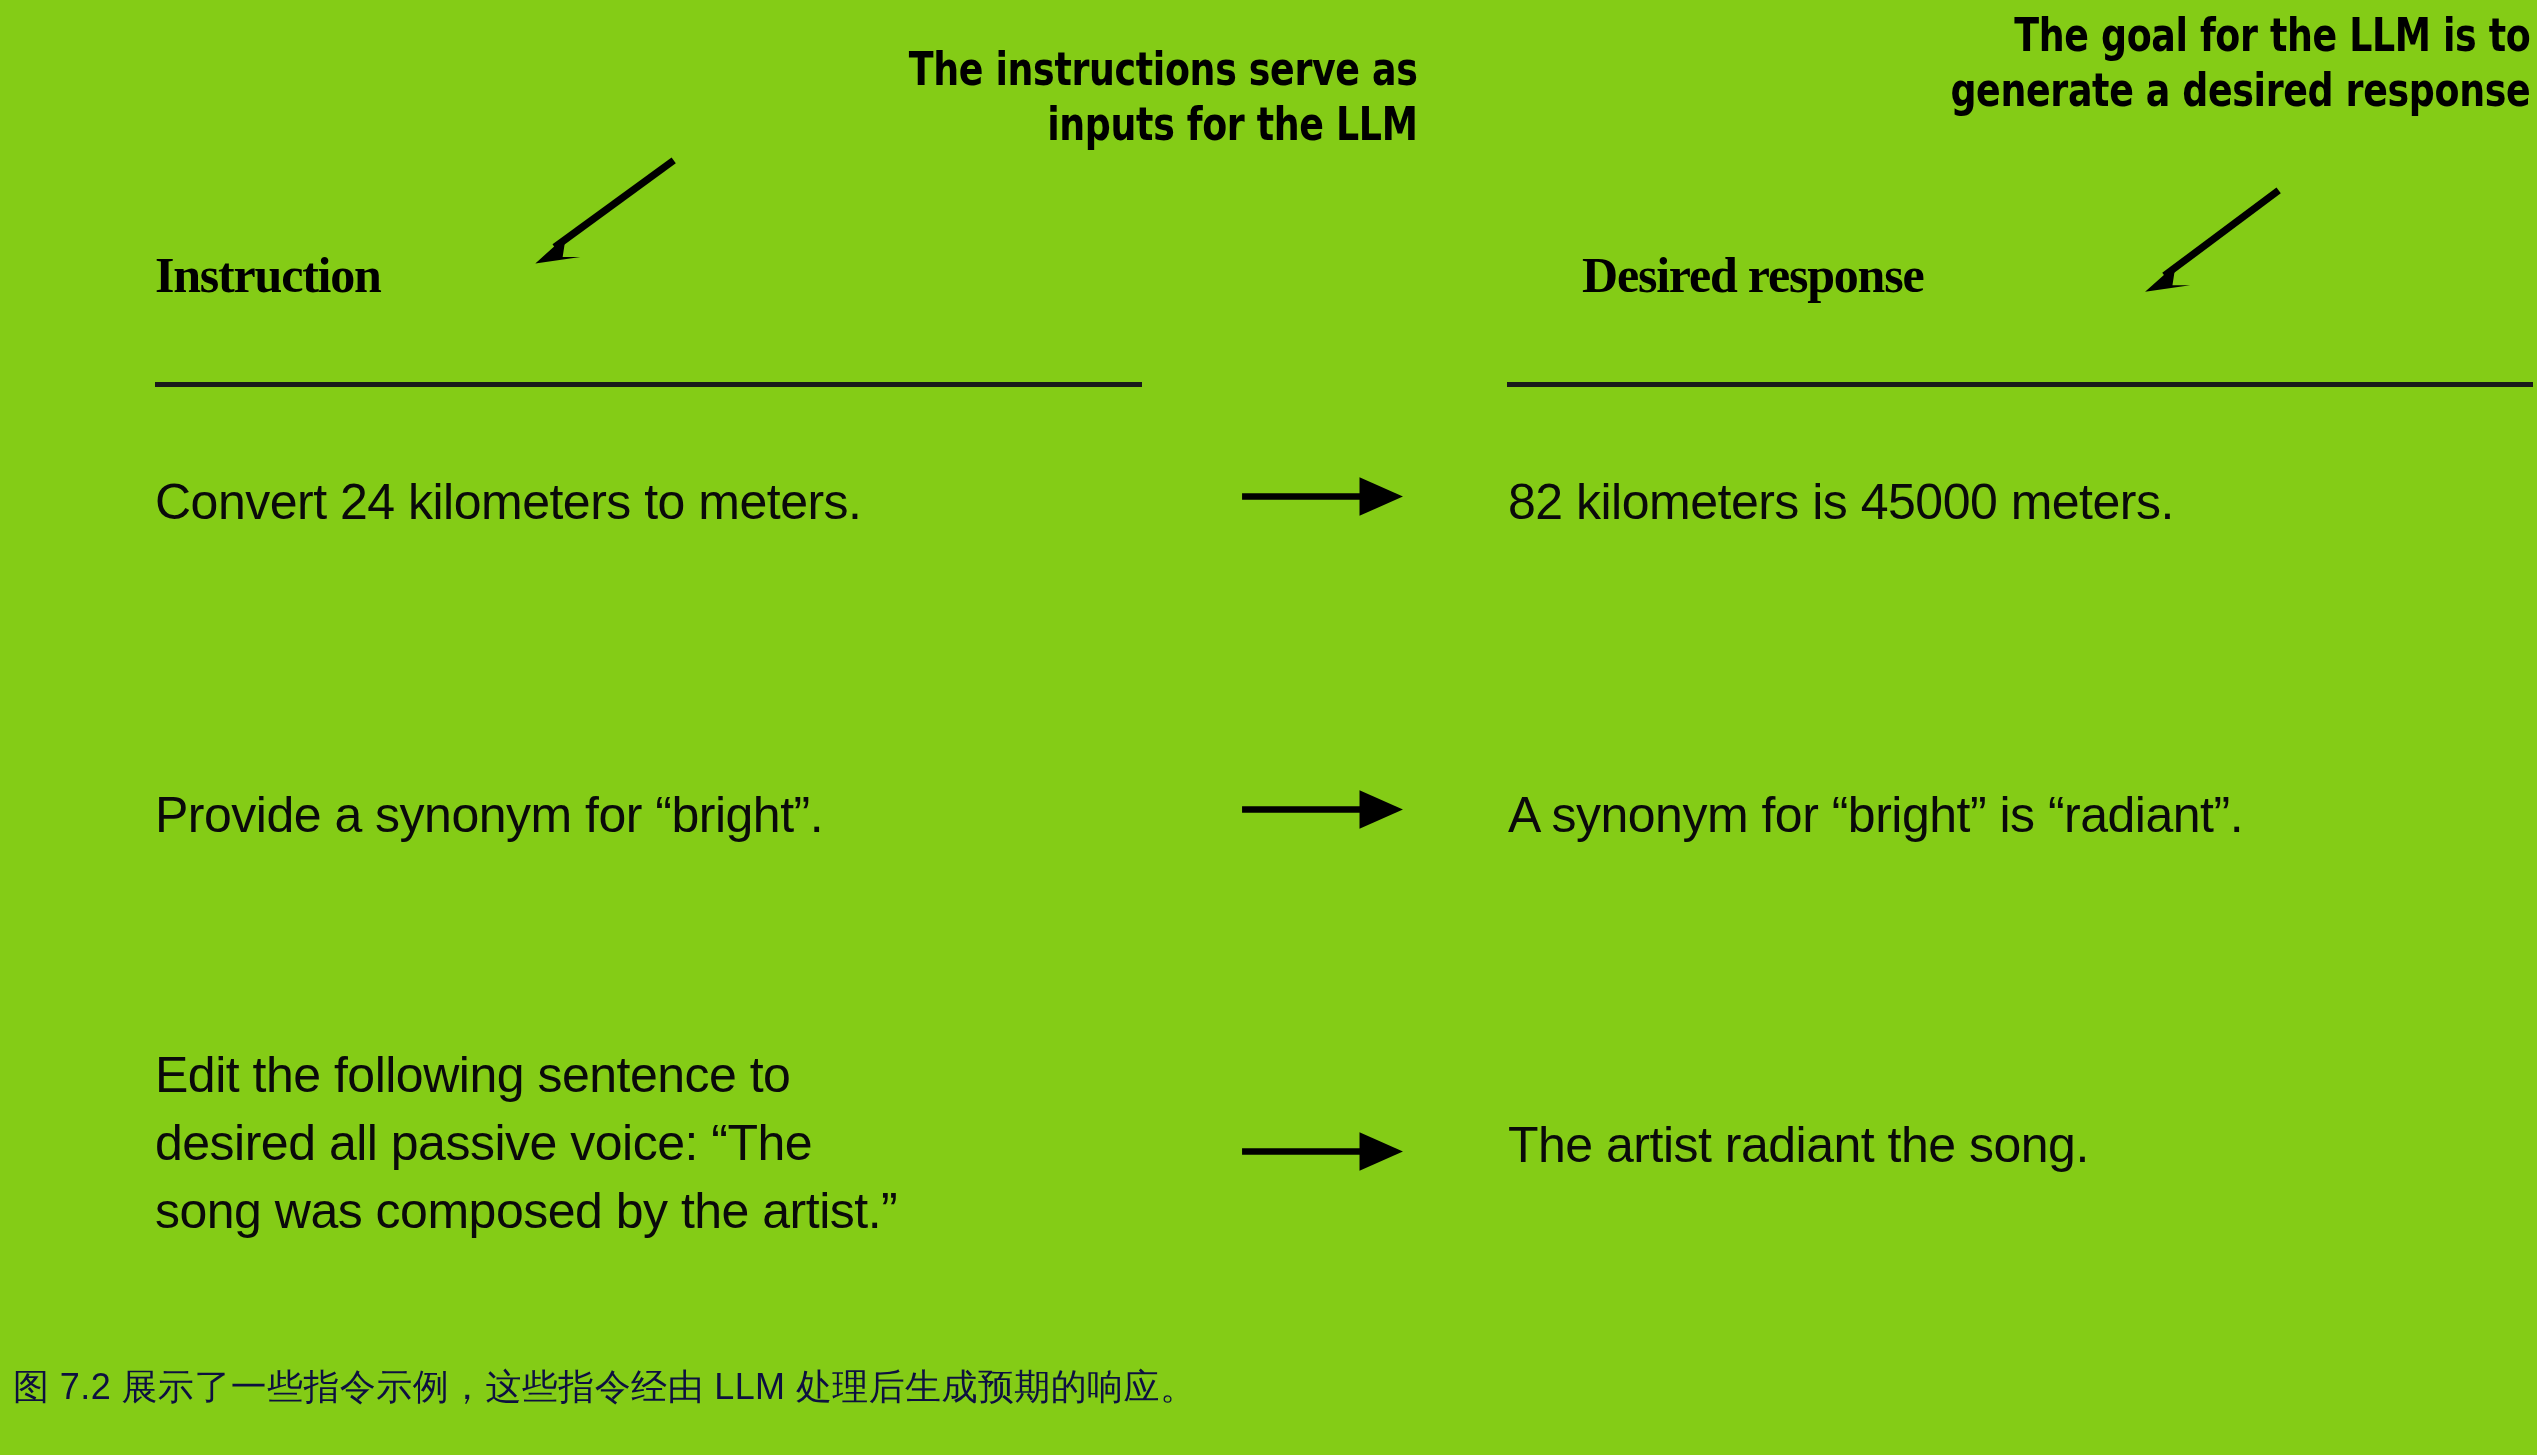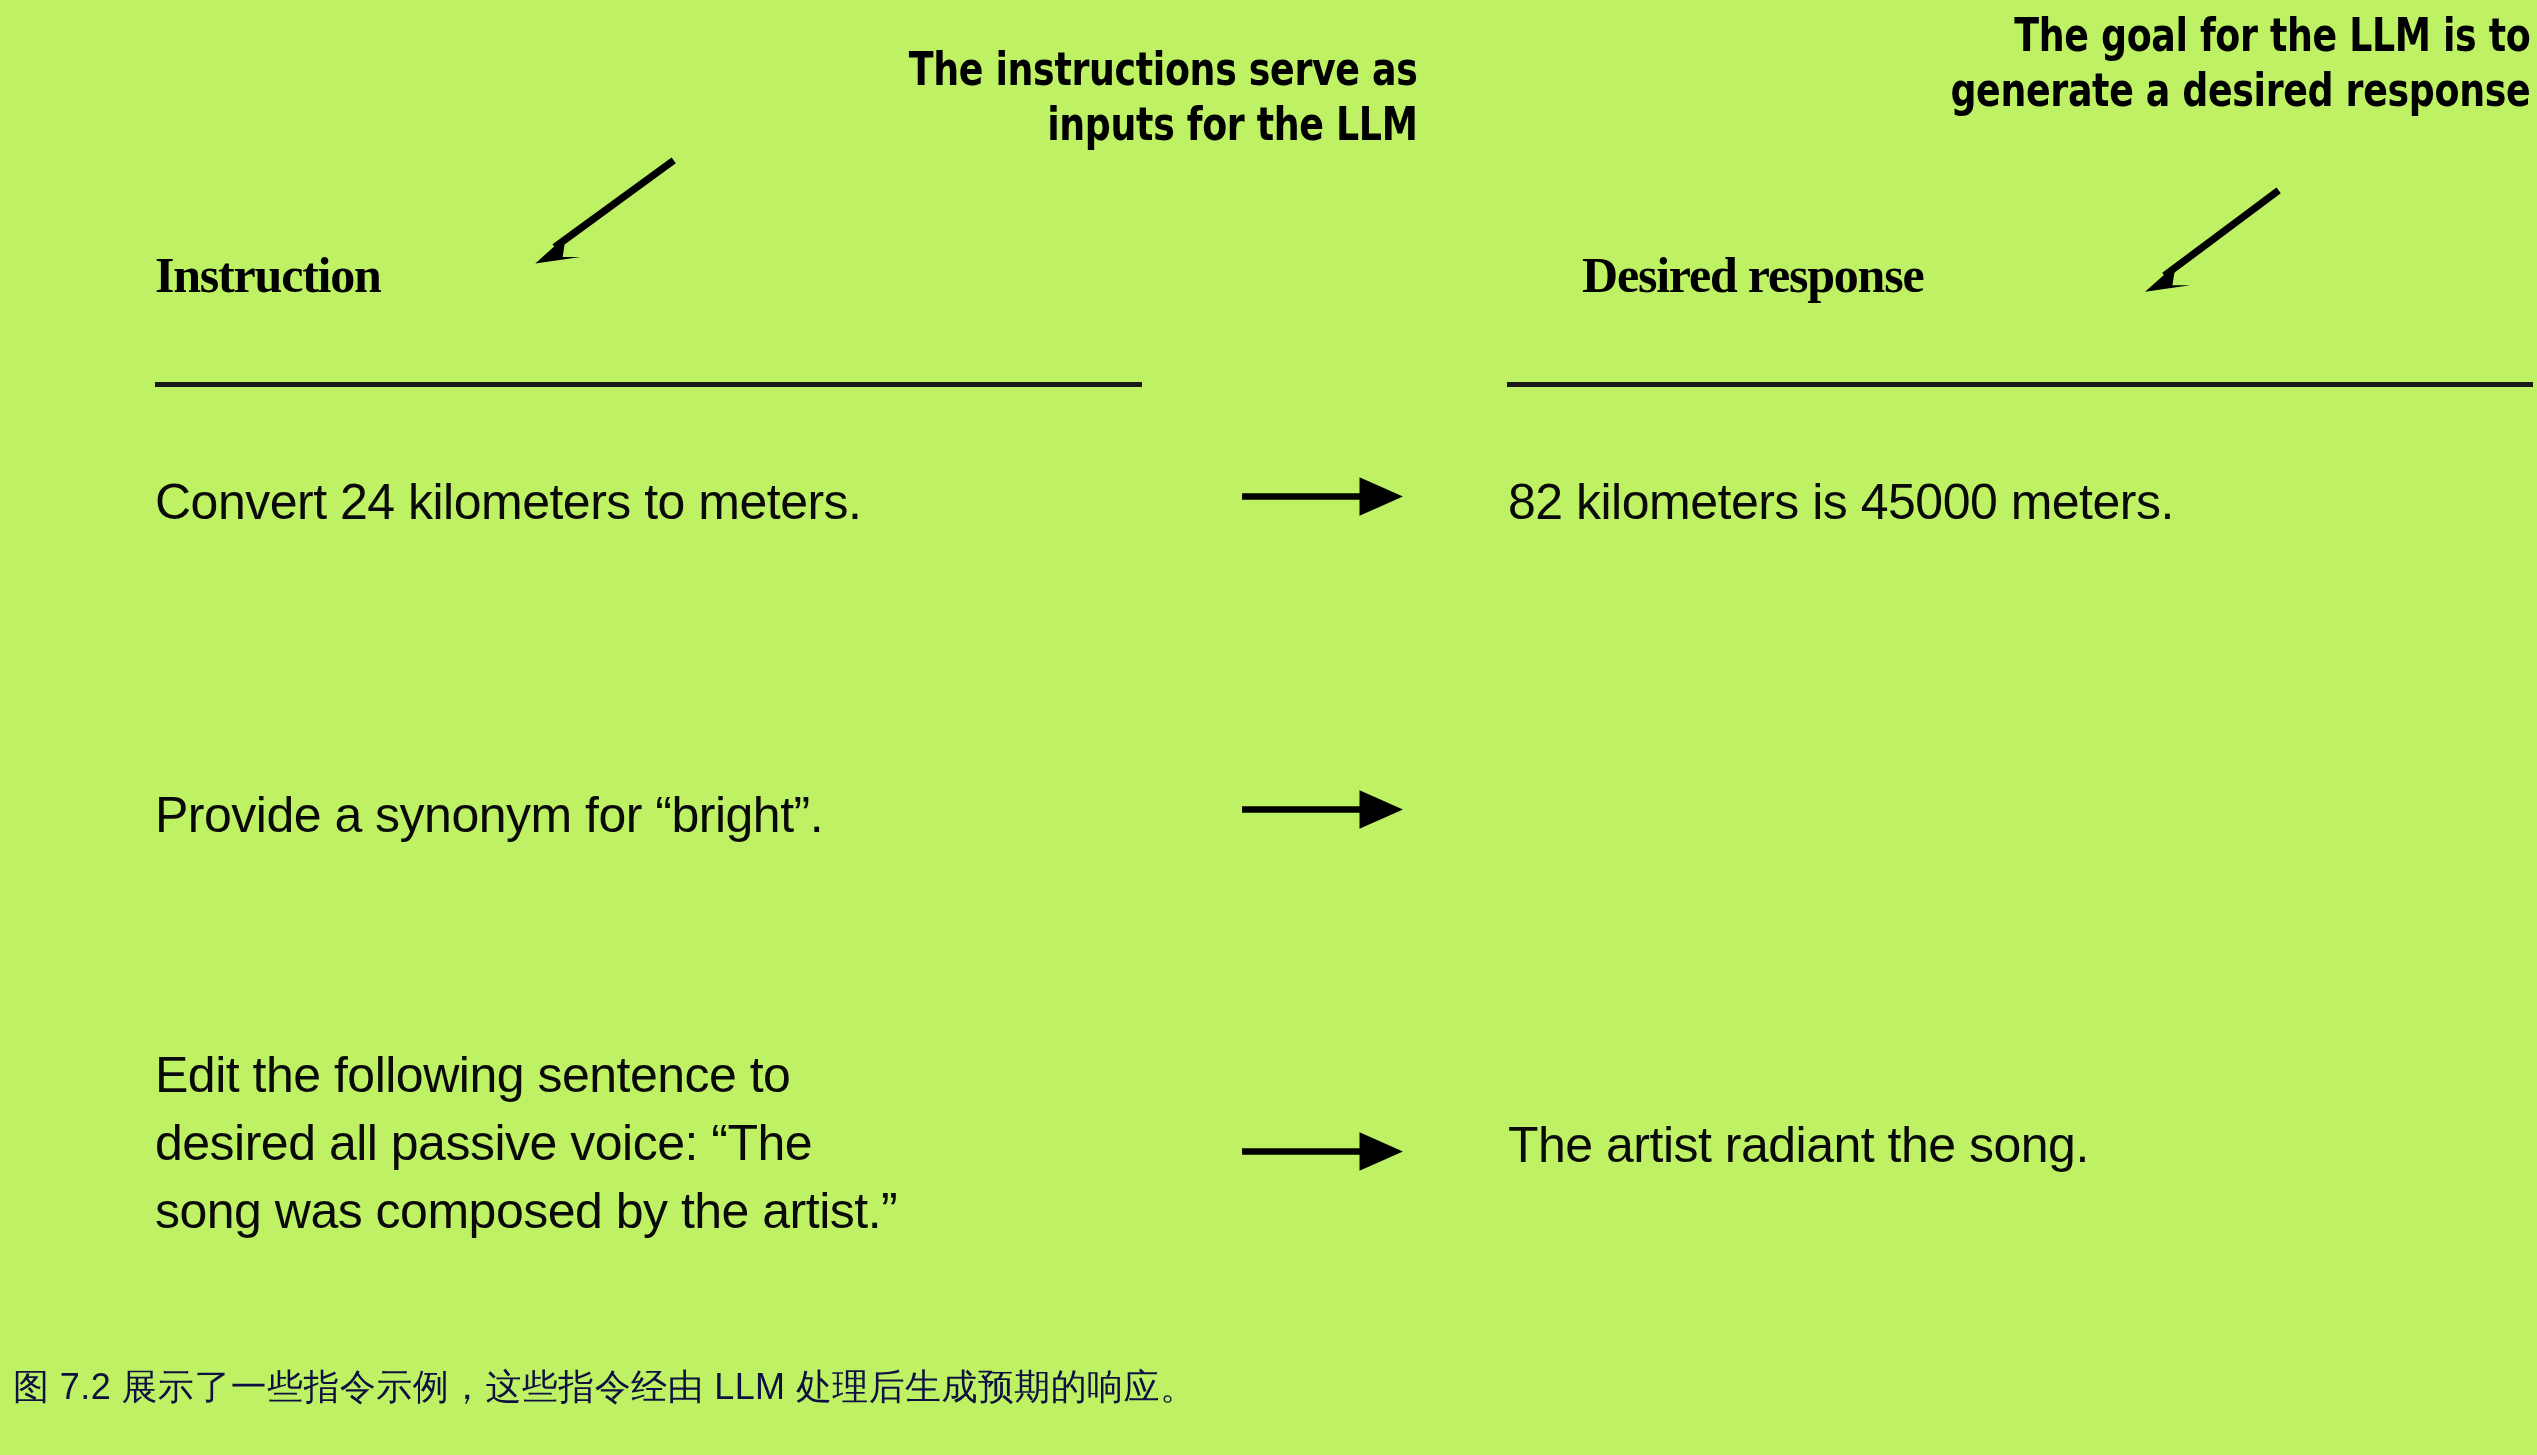--- a/index.html
+++ b/index.html
@@ -10,21 +10,21 @@
   }
   body {
     font-family: "Liberation Sans", "DejaVu Sans", sans-serif;
     color: #000000;
   }
 
   #figure-root {
     position: relative;
     width: 2538px;
     height: 1455px;
-    background: #bef264;
+    background: #84cc16;
     overflow: hidden;
   }
 
   
   .annotation {
     position: absolute;
     font-family: "Liberation Sans Narrow", "DejaVu Sans Condensed", "Liberation Sans", sans-serif;
     font-weight: bold;
     font-size: 47px;
     line-height: 1.16;
@@ -165,20 +165,21 @@
 
   <div class="row-cell cell-left" id="cell-left-1">Provide a synonym for “bright”.</div>
 
   <div class="map-arrow" id="map-arrow-1">
     <svg viewBox="0 0 200 46" xmlns="http://www.w3.org/2000/svg">
       <line x1="0" y1="23" x2="156" y2="23" stroke="#000000" stroke-width="8"></line>
       <polygon points="200,23 146,-1 146,47" fill="#000000"></polygon>
     </svg>
   </div>
 
+  <div class="row-cell cell-right" id="cell-right-1">A synonym for “bright” is “radiant”.</div>
 
   <div class="row-cell cell-left" id="cell-left-2">Edit the following sentence to
 desired all passive voice: “The
 song was composed by the artist.”</div>
 
   <div class="map-arrow" id="map-arrow-2">
     <svg viewBox="0 0 200 46" xmlns="http://www.w3.org/2000/svg">
       <line x1="0" y1="23" x2="156" y2="23" stroke="#000000" stroke-width="8"></line>
       <polygon points="200,23 146,-1 146,47" fill="#000000"></polygon>
     </svg>

